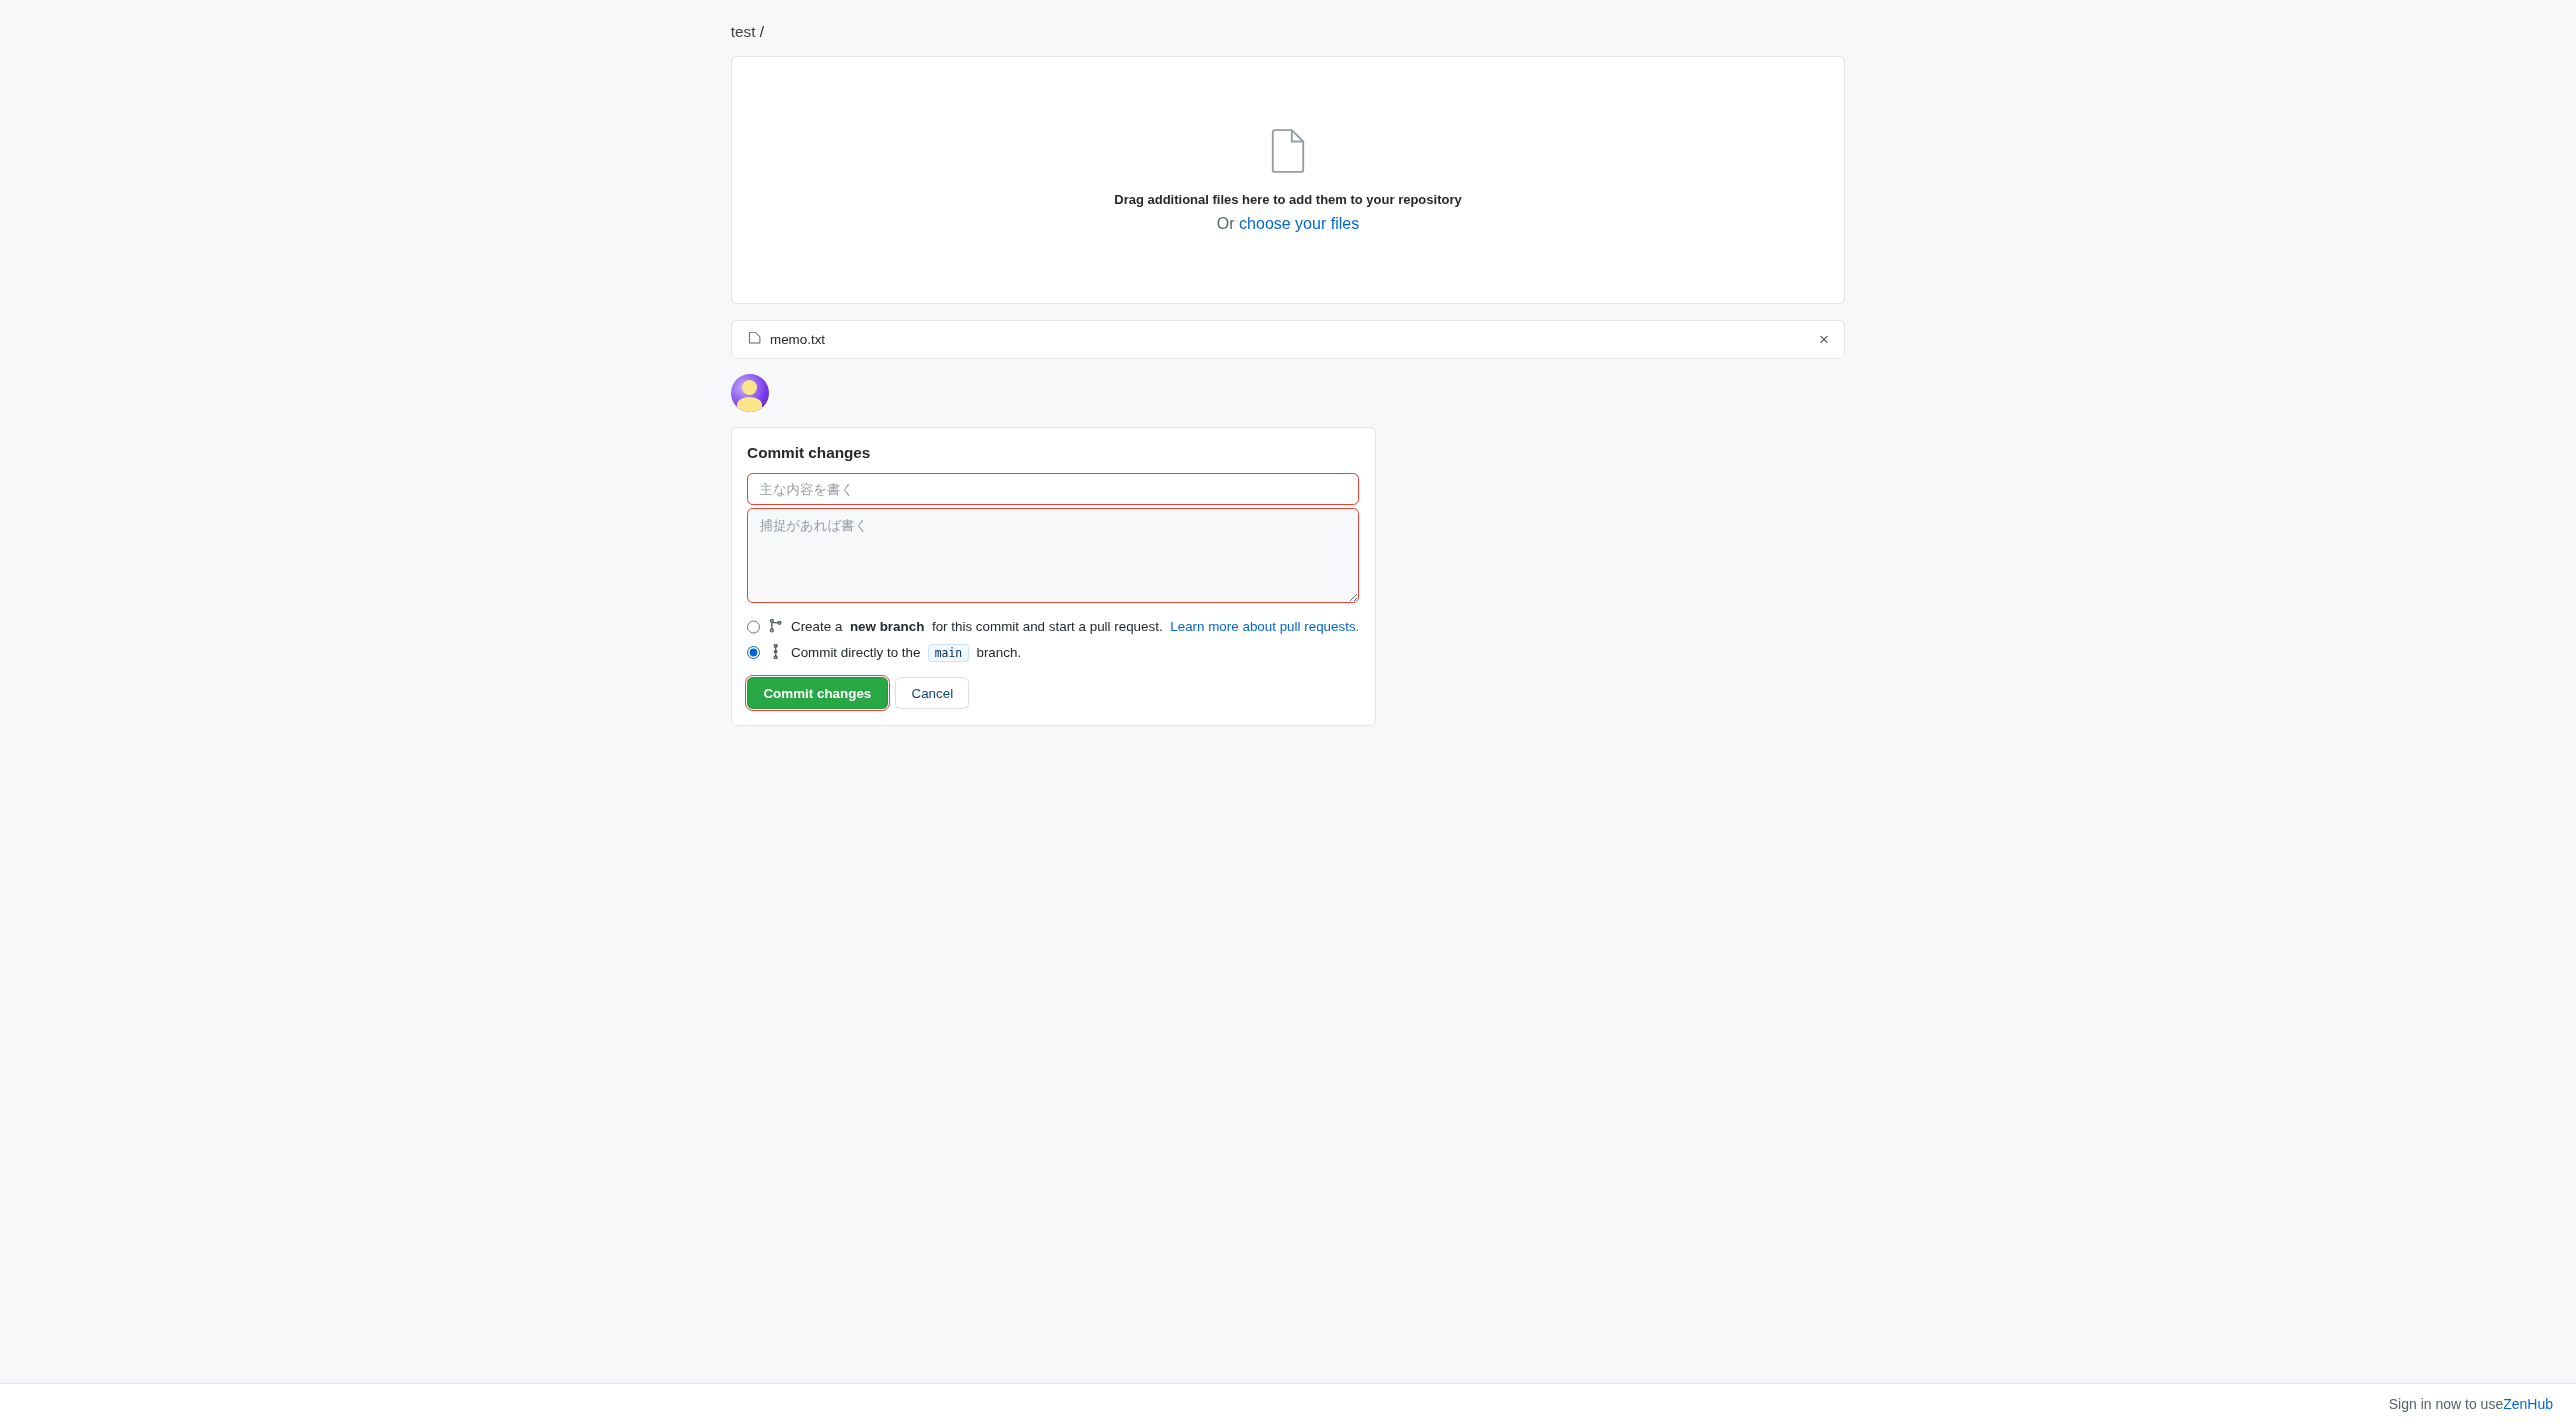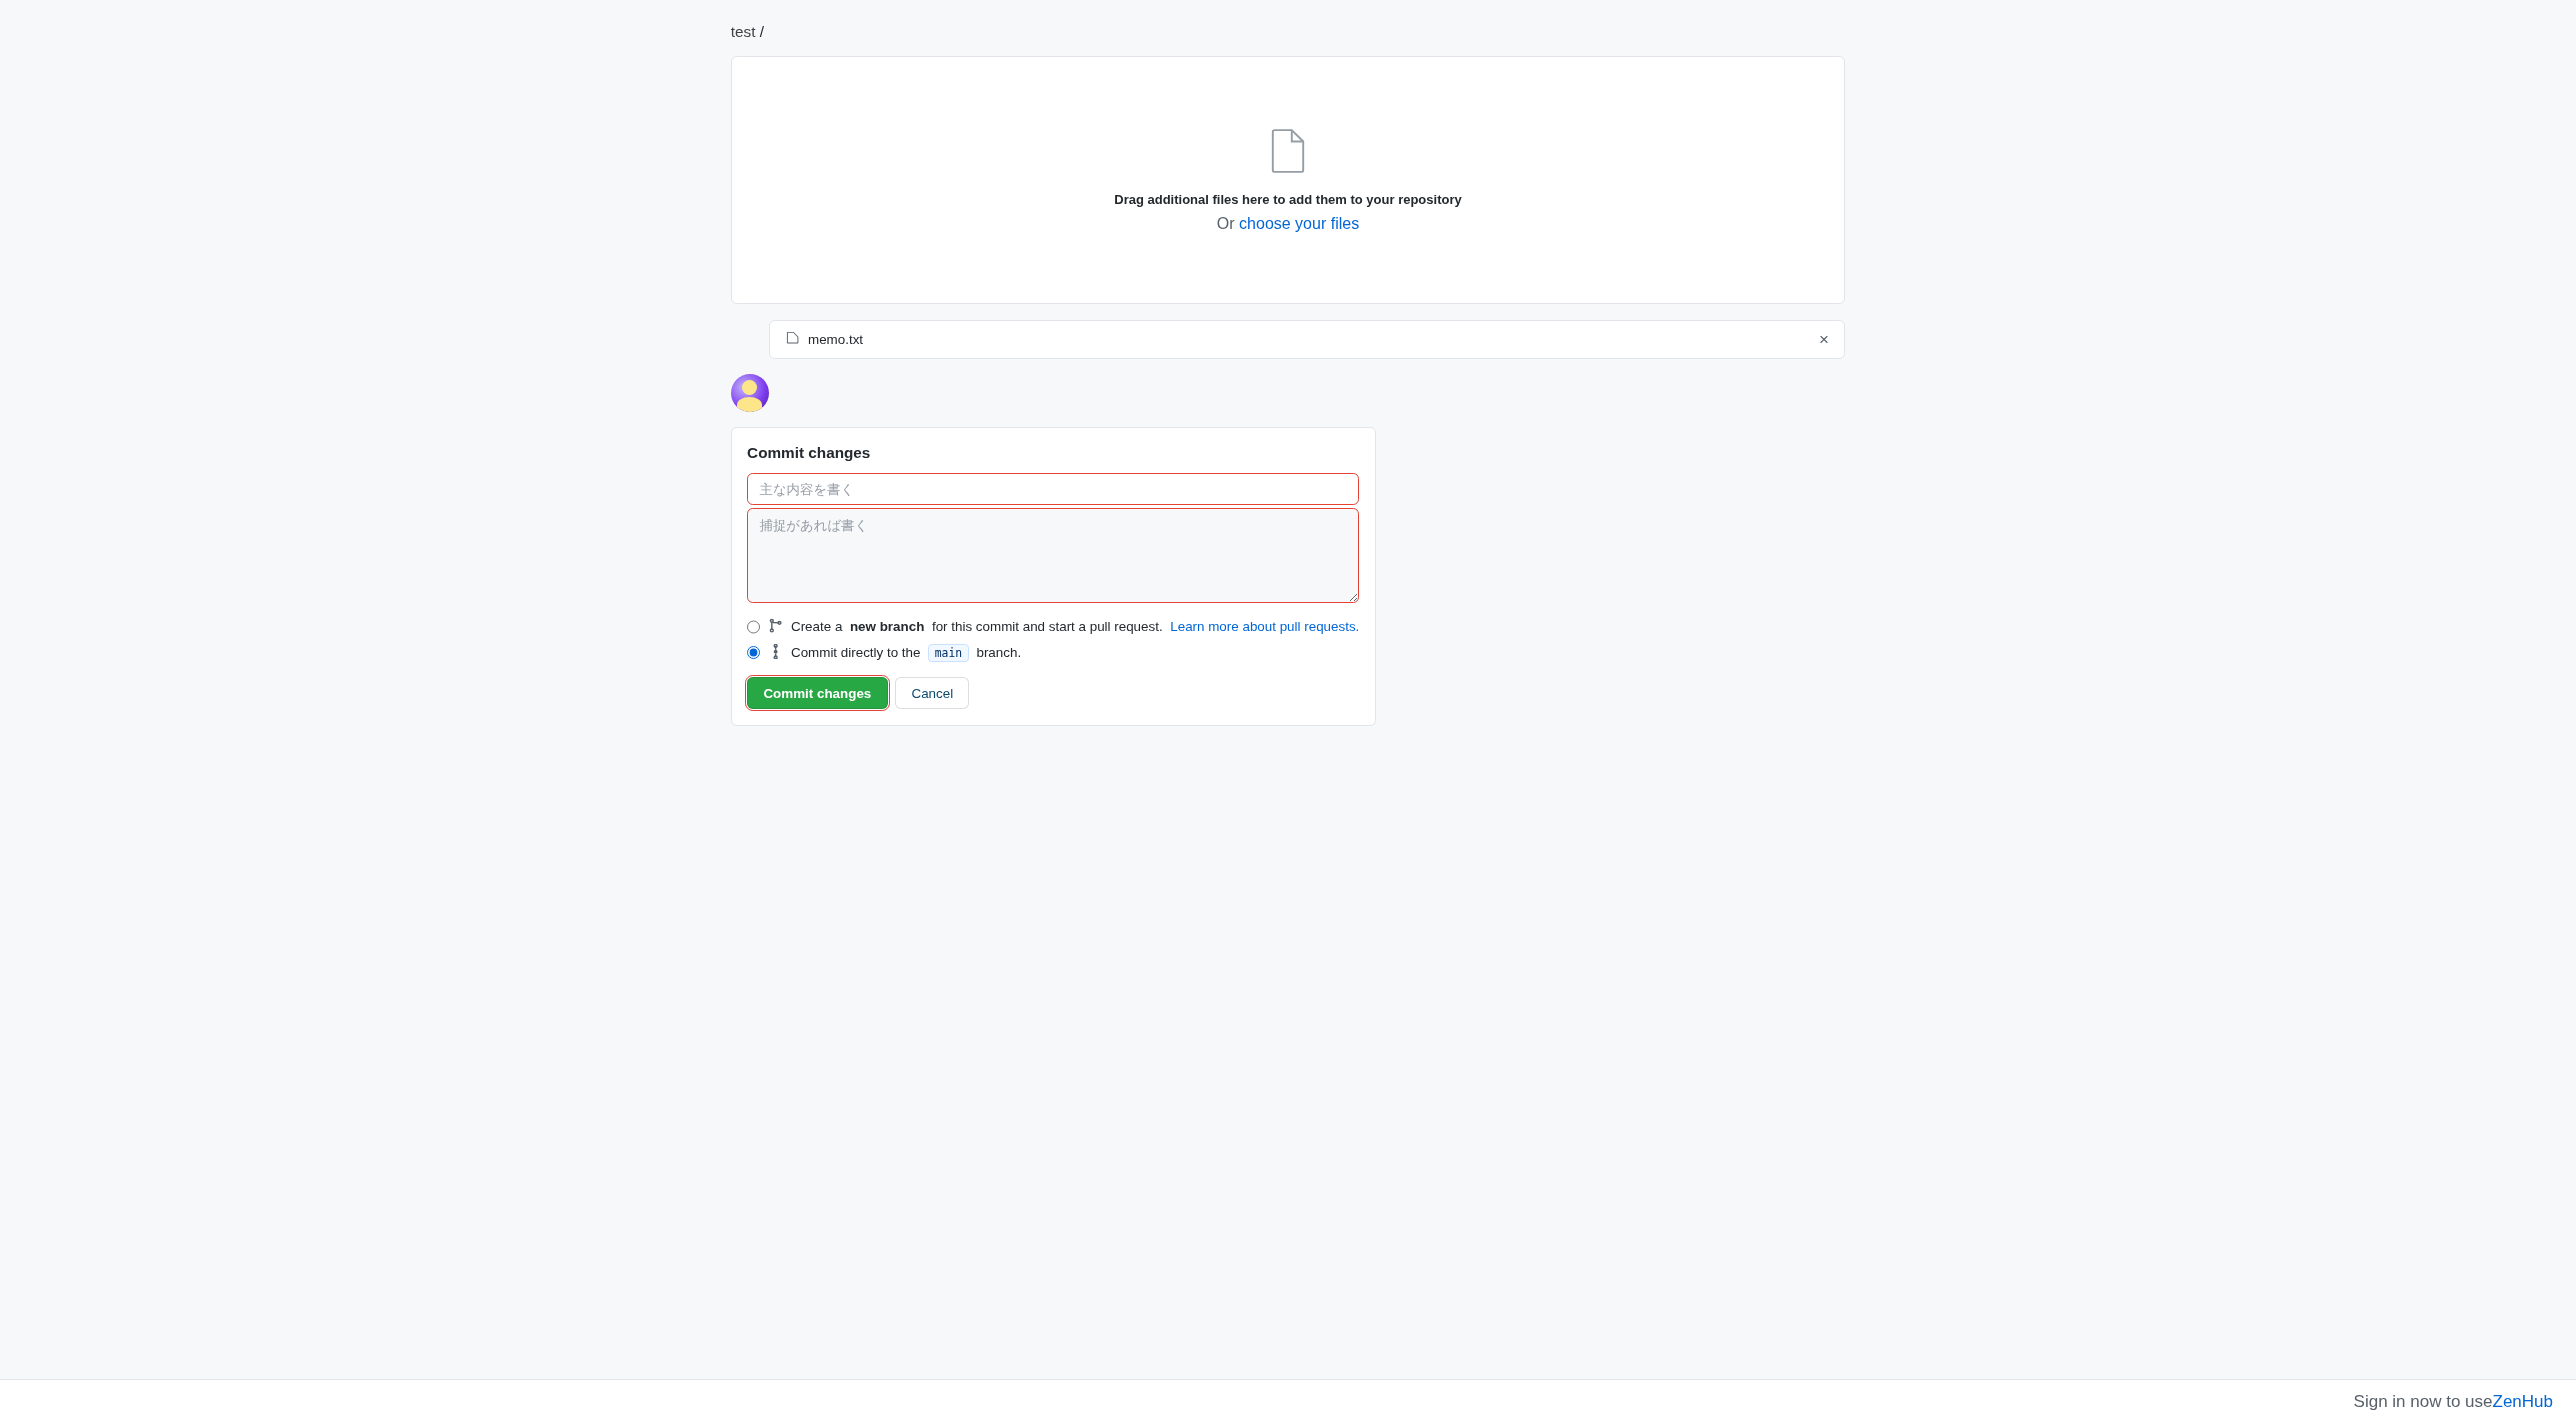--- a/index.html
+++ b/index.html
@@ -69,21 +69,20 @@
 
     .file-bar {
       border: 1px solid #e1e4e8;
       border-radius: 5.7px;
       background: #fff;
       padding: 9.5px 15.3px;
       display: flex;
       align-items: center;
       justify-content: space-between;
       margin-bottom: 15.3px;
-      margin-left: 38px;
     }
 
     .file-bar-left {
       display: flex;
       align-items: center;
       gap: 7.6px;
       color: #24292e;
       font-size: 13.4px;
     }
 
@@ -222,21 +221,21 @@
       position: fixed;
       bottom: 0;
       left: 0;
       right: 0;
       background: #fff;
       border-top: 1px solid #e1e4e8;
       padding: 11.4px 23px;
       display: flex;
       justify-content: flex-end;
       align-items: center;
-      font-size: 17px;
+      font-size: 14px;
       color: #586069;
     }
 
     .bottom-bar a {
       color: #0366d6;
       text-decoration: none;
     }
 
     
     .avatar-circle {

